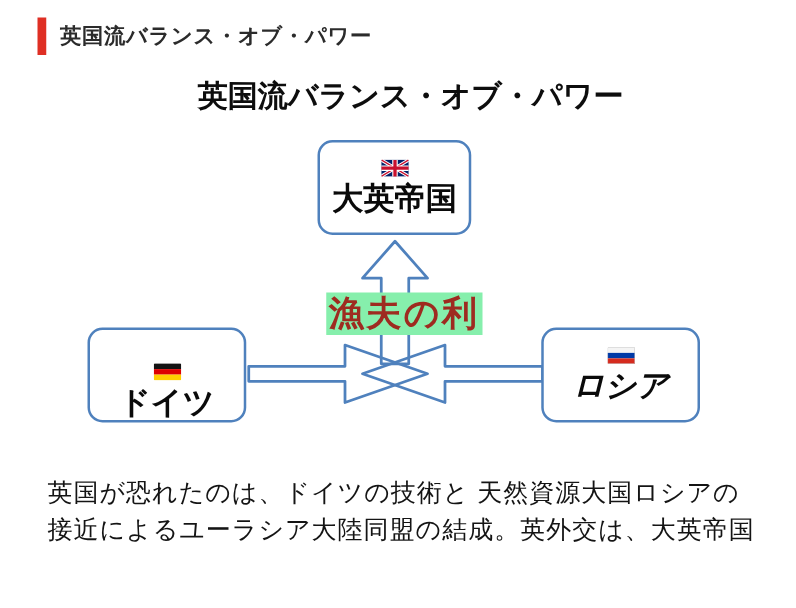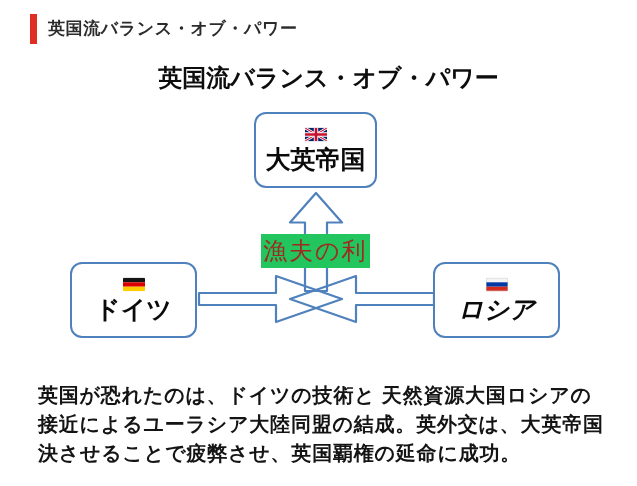--- a/index.html
+++ b/index.html
@@ -18,33 +18,33 @@
     position:absolute; left:20px; top:62px; width:617px; text-align:center;
     font-size:24px; font-weight:bold; color:#0d0d0d; line-height:32px;
   }
   .arrows-svg { position:absolute; left:0; top:0; width:637px; height:486px; }
   .node {
     position:absolute; box-sizing:border-box; background:#ffffff;
     border:2.2px solid #4f81bd; border-radius:12px;
     display:flex; flex-direction:column; align-items:center; justify-content:center; gap:3px;
   }
   .node-uk      { left:254px; top:112px; width:123px; height:76px; }
-  .node-germany { left:70px;  top:262px; width:127px; height:76px; }
+  .node-germany { left:70px;  top:262px; width:127px; height:76px;justify-content:flex-end; }
   .node-russia  { left:433px; top:262px; width:127px; height:76px;font-style:italic; }
   .node-label { font-size:25px; font-weight:bold; color:#0a0a0a; line-height:28px; }
   .flag { width:22px; height:15px; border-radius:2px; display:block; }
   .annotation {
     position:absolute; left:261px; top:234px; padding:0 2px;
-    font-size:24px; font-weight:normal; color:#9e2b20; background:#22c55e;
+    font-size:28px; font-weight:bold; color:#9e2b20; background:#86efac;
     letter-spacing:2px; line-height:34px; white-space:nowrap;
   }
   
   .body-text {
     position:absolute; left:38px; top:381px; width:575px;
-    font-size:20px; font-weight:bold; color:#141414; letter-spacing:0.8px; line-height:29px;
+    font-size:20px; font-weight:normal; color:#141414; letter-spacing:0.8px; line-height:29px;
   }
   .body-line { white-space:nowrap; }
 </style>
 </head>
 <body>
 
 <div class="page">
 
   <div>
     <span class="red-bar"></span>
@@ -95,16 +95,15 @@
       </svg>
       <div class="node-label">ロシア</div>
     </div>
 
     <div class="annotation">漁夫の利</div>
   </div>
 
   <div class="body-text">
     <div class="body-line">英国が恐れたのは、ドイツの技術と 天然資源大国ロシアの</div>
     <div class="body-line">接近によるユーラシア大陸同盟の結成。英外交は、大英帝国</div>
-    <div class="body-line">決させることで疲弊させ、英国覇権の延命に成功。</div>
   </div>
 
 </div>
 
 </body></html>

